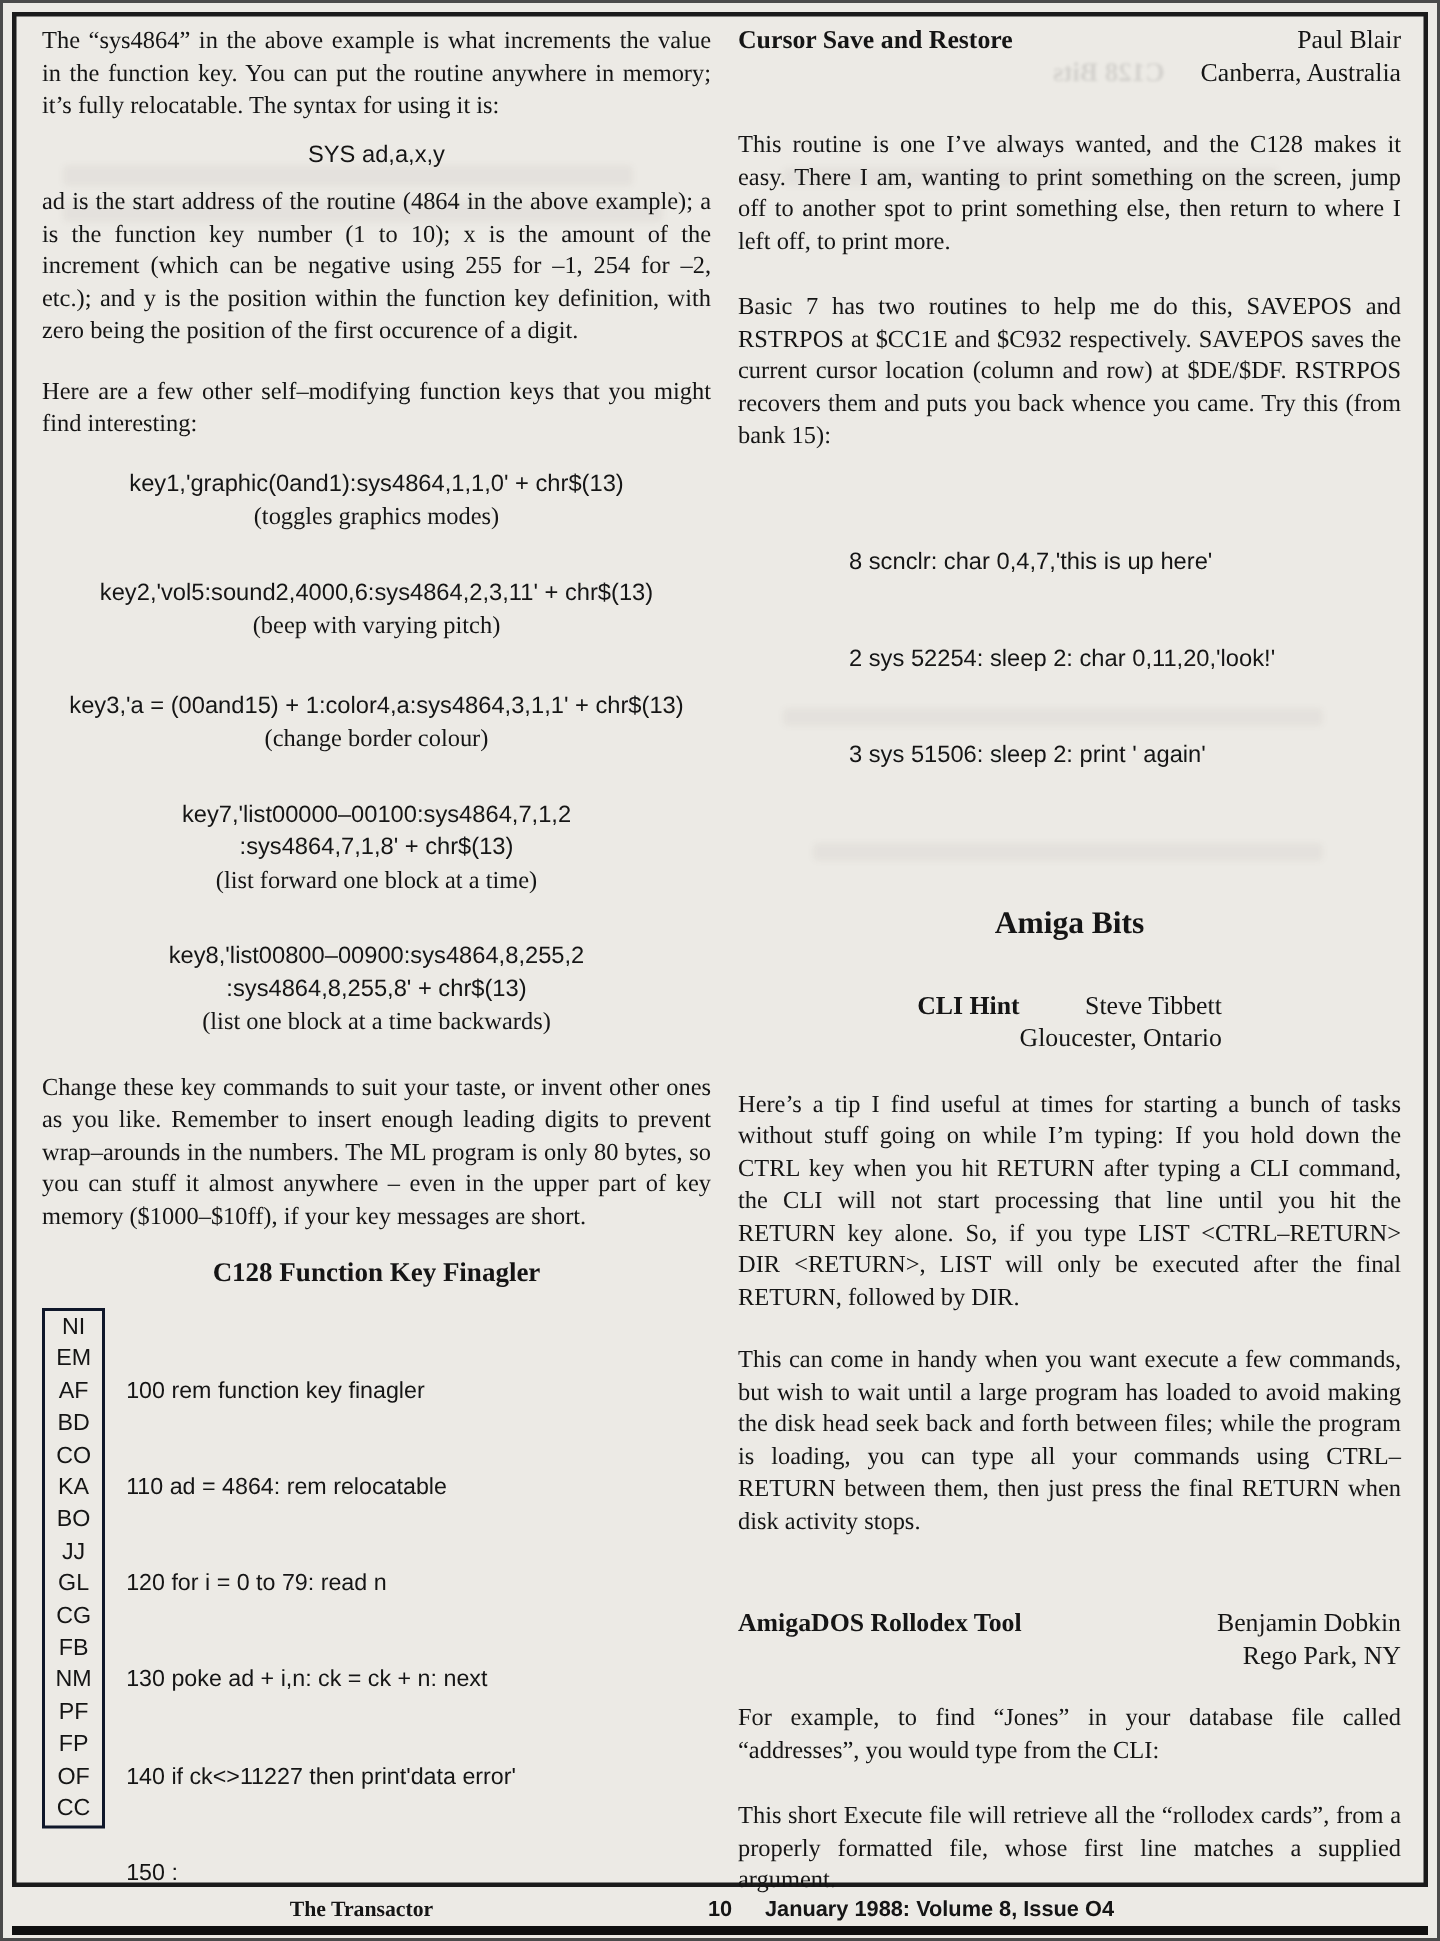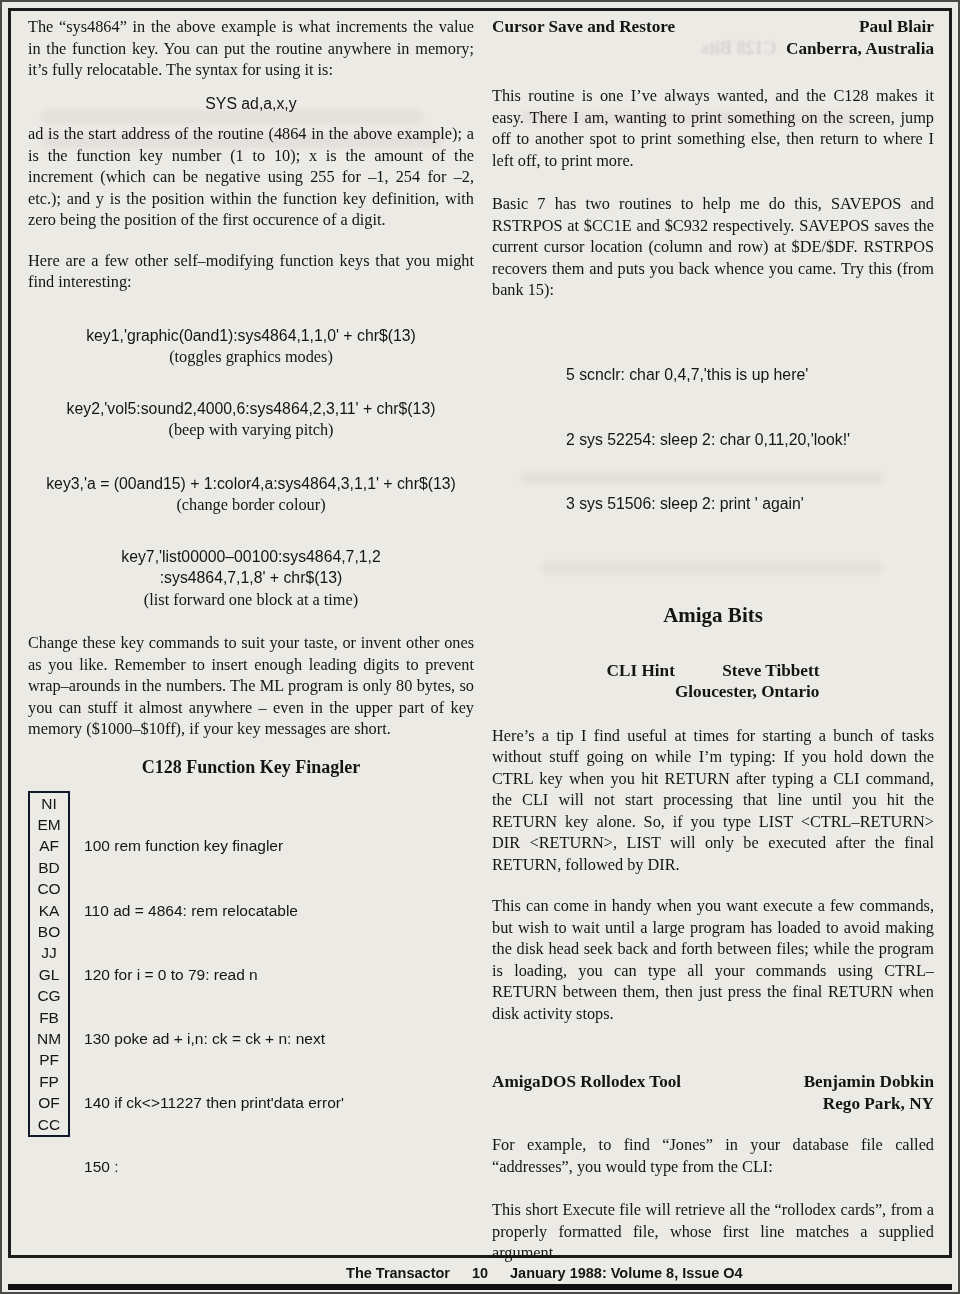--- a/index.html
+++ b/index.html
@@ -11,30 +11,30 @@
   .col-left{left:26px;top:14px;width:446px;}
   .col-right{left:490px;top:14px;width:442px;}
   p.body{margin:0;font-size:16.3px;line-height:21.5px;text-align:justify;}
   .sans{font-family:"Liberation Sans",sans-serif;}
   .codecenter{text-align:center;font-size:15.8px;line-height:21.5px;white-space:pre;}
   .caption{text-align:center;font-size:16.3px;line-height:21.5px;}
   .heading{font-weight:bold;text-align:center;font-size:18px;margin:0;}
   .section-heading{font-weight:bold;text-align:center;font-size:21px;margin:0;}
   .art-head{display:flex;justify-content:space-between;align-items:flex-start;}
   .art-title{font-weight:bold;font-size:17.2px;line-height:21.5px;}
-  .art-author{font-weight:bold;font-size:17.2px;line-height:21.5px;text-align:right;}
+  .art-author{font-weight:normal;font-size:17.2px;line-height:21.5px;text-align:right;}
   .codeblock{font-family:"Liberation Sans",sans-serif;font-size:15.8px;line-height:21.4px;white-space:pre;}
   .listing{display:flex;margin-top:13px;font-family:"Liberation Sans",sans-serif;
            font-size:15.5px;line-height:21.4px;}
   .chkbox{border:2px solid #0f172a;padding:0 7px;text-align:center;align-self:flex-start;}
   .lst-codes{margin-left:14px;margin-top:2px;white-space:pre;}
   .footer{position:absolute;left:8px;right:8px;bottom:8px;height:22px;display:flex;
           align-items:center;font-family:"Liberation Sans",sans-serif;font-weight:bold;
           font-size:14.5px;}
-  .footer .f-left{flex:1;padding-left:22px;text-align:right;}
+  .footer .f-left{flex:1;padding-left:22px;text-align:center;font-family:Liberation Serif, serif;}
   .footer .f-center{width:60px;text-align:center;}
   .footer .f-right{flex:1;padding-right:22px;text-align:left;}
   .footer-bar{position:absolute;left:6px;right:6px;bottom:2px;height:6px;background:#101010;}
   .ghost{position:absolute;transform:scaleX(-1);filter:blur(1.2px);color:rgba(0,0,0,0.10);
          font-weight:bold;font-size:18px;font-family:"Liberation Serif",serif;}
   .smudge{position:absolute;background:rgba(60,55,50,0.045);filter:blur(2px);border-radius:3px;}
 </style>
 </head>
 <body>
 
@@ -50,41 +50,46 @@
 
   <div class="col col-left">
     <p class="body">The “sys4864” in the above example is what increments the value in the function key. You can put the routine anywhere in memory; it’s fully relocatable. The syntax for using it is:</p>
 
     <div class="sans codecenter" style="margin-top:12px;margin-bottom:9px;">SYS ad,a,x,y</div>
 
     <p class="body">ad is the start address of the routine (4864 in the above example); a is the function key number (1 to 10); x is the amount of the increment (which can be negative using 255 for –1, 254 for –2, etc.); and y is the position within the function key definition, with zero being the position of the first occurence of a digit.</p>
 
     <p class="body" style="margin-top:19px;">Here are a few other self–modifying function keys that you might find interesting:</p>
 
-    <div style="margin-top:32px;">
+    <div style="margin-top:19px;">
       <div class="sans codecenter">key1,'graphic(0and1):sys4864,1,1,0' + chr$(13)</div>
       <div class="caption">(toggles graphics modes)</div>
     </div>
 
     <div style="margin-top:30px;">
       <div class="sans codecenter">key2,'vol5:sound2,4000,6:sys4864,2,3,11' + chr$(13)</div>
       <div class="caption">(beep with varying pitch)</div>
     </div>
 
     <div style="margin-top:32px;">
       <div class="sans codecenter">key3,'a = (00and15) + 1:color4,a:sys4864,3,1,1' + chr$(13)</div>
       <div class="caption">(change border colour)</div>
     </div>
 
     <div style="margin-top:30px;">
       <div class="sans codecenter">key7,'list00000–00100:sys4864,7,1,2</div>
       <div class="sans codecenter">:sys4864,7,1,8' + chr$(13)</div>
       <div class="caption">(list forward one block at a time)</div>
     </div>
 
+    <div style="margin-top:30px;">
+      <div class="sans codecenter">key8,'list00800–00900:sys4864,8,255,2</div>
+      <div class="sans codecenter">:sys4864,8,255,8' + chr$(13)</div>
+      <div class="caption">(list one block at a time backwards)</div>
+    </div>
 
     <p class="body" style="margin-top:22px;">Change these key commands to suit your taste, or invent other ones as you like. Remember to insert enough leading digits to prevent wrap–arounds in the numbers. The ML program is only 80 bytes, so you can stuff it almost anywhere – even in the upper part of key memory ($1000–$10ff), if your key messages are short.</p>
 
     <h3 class="heading" style="margin-top:17px;">C128 Function Key Finagler</h3>
 
     <div class="listing">
       <div class="chkbox">
         <div>NI</div>
         <div>EM</div>
         <div>AF</div>
@@ -130,21 +135,21 @@
       <div class="art-author">
         <div>Paul Blair</div>
         <div>Canberra, Australia</div>
       </div>
     </div>
 
     <p class="body" style="margin-top:26px;">This routine is one I’ve always wanted, and the C128 makes it easy. There I am, wanting to print something on the screen, jump off to another spot to print something else, then return to where I left off, to print more.</p>
     <p class="body" style="margin-top:22px;">Basic 7 has two routines to help me do this, SAVEPOS and RSTRPOS at $CC1E and $C932 respectively. SAVEPOS saves the current cursor location (column and row) at $DE/$DF. RSTRPOS recovers them and puts you back whence you came. Try this (from bank 15):</p>
 
     <div class="codeblock" style="margin-top:21px;padding-left:74px;">
-      <div>5 scnclr: char 0,4,7,'this is up here'</div>
+      <div>8 scnclr: char 0,4,7,'this is up here'</div>
       <div>2 sys 52254: sleep 2: char 0,11,20,'look!'</div>
       <div>3 sys 51506: sleep 2: print ' again'</div>
     </div>
 
     <h2 class="section-heading" style="margin-top:46px;">Amiga Bits</h2>
 
     <div class="art-head" style="margin-top:32px;justify-content:center;">
       <div class="art-title">CLI Hint</div>
       <div class="art-author">
         <div>Steve Tibbett</div>

